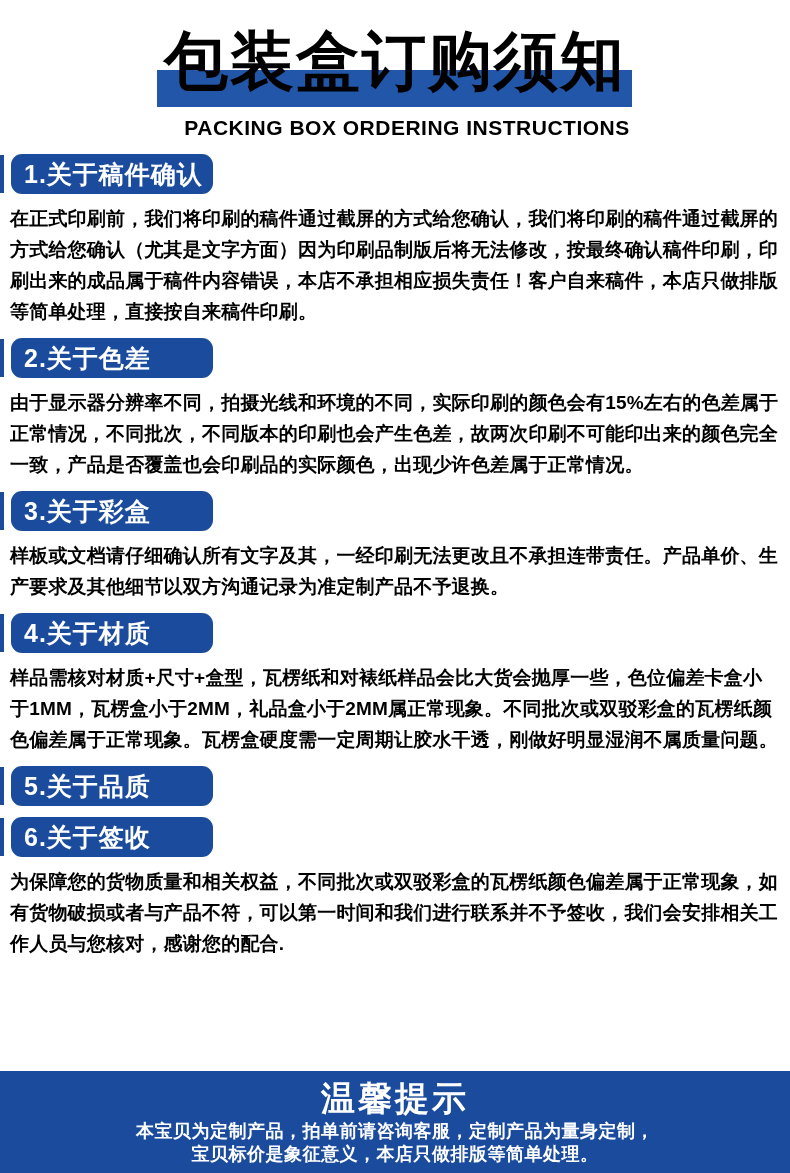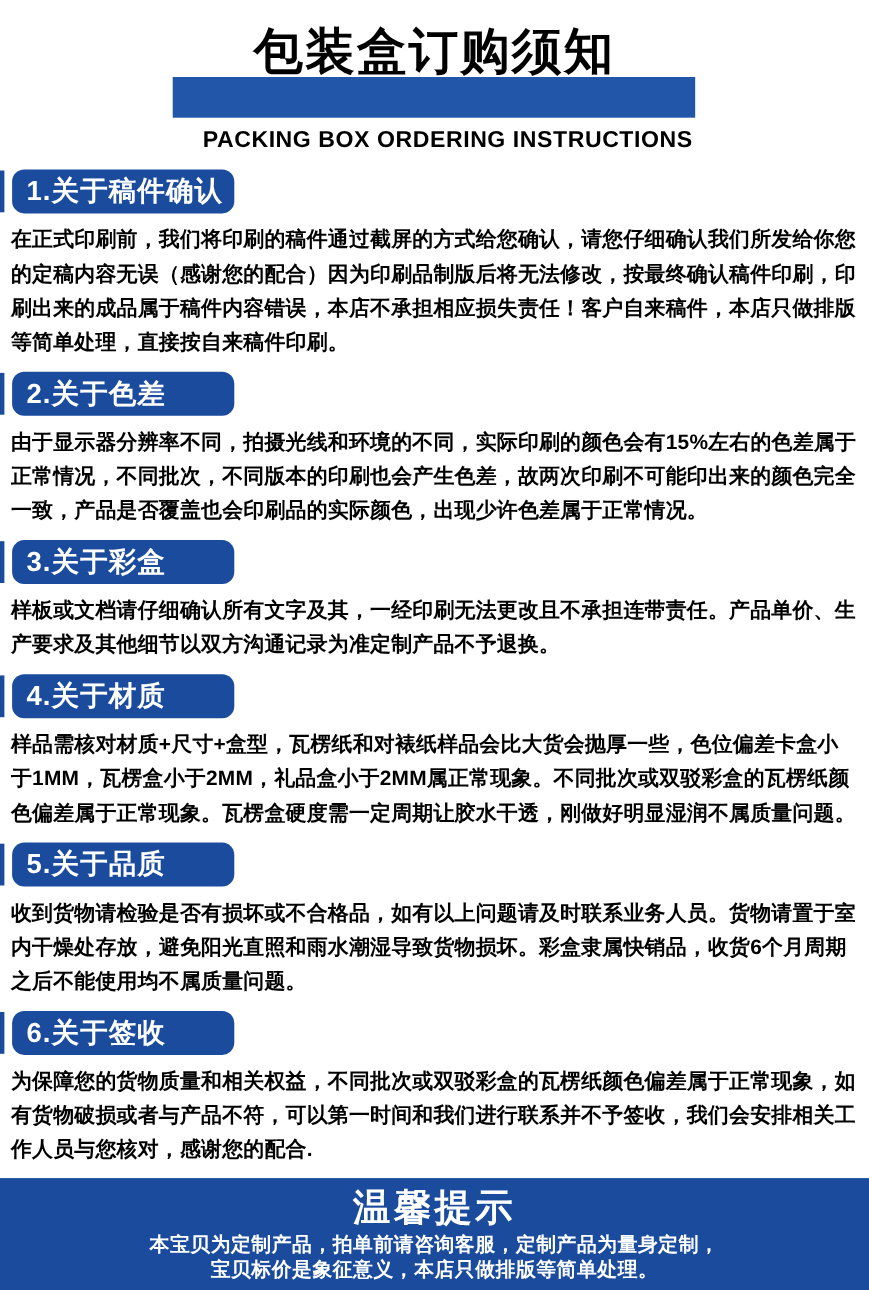--- a/index.html
+++ b/index.html
@@ -19,22 +19,22 @@
   }
   
   .title-wrap{position:relative;height:110px;}
   .title-band{
     position:absolute;left:157px;top:70px;width:475px;height:37px;
     background:var(--band);
   }
   .page-title{
     position:absolute;left:0;right:0;top:26px;margin:0;
     text-align:center;
-    font-size:45px;line-height:1.1;font-weight:900;letter-spacing:2px;
-    color:var(--ink);z-index:2;font-family:Liberation Mono, monospace;
+    font-size:64px;line-height:1.1;font-weight:900;letter-spacing:2px;
+    color:var(--ink);z-index:2;
   }
   .page-subtitle{
     text-align:center;
     font-size:21px;font-weight:800;letter-spacing:0.5px;
     margin-top:6px;
     color:var(--ink);
     margin-left:24px;
   }
   
   .sections{margin-top:14px;}
@@ -91,21 +91,21 @@
   <div class="page-subtitle">PACKING BOX ORDERING INSTRUCTIONS</div>
 </header>
 
 <main class="sections">
 
   <section class="section">
     <div class="heading-row">
       <span class="edge-bar"></span>
       <div class="badge">1.关于稿件确认</div>
     </div>
-    <p class="body-text">在正式印刷前，我们将印刷的稿件通过截屏的方式给您确认，请您仔细确认我们所发给你您的定稿内容无误（感谢您的配合）因为印刷品制版后将无法修改，按最终确认稿件印刷，印刷出来的成品属于稿件内容错误，本店不承担相应损失责任！客户自来稿件，本店只做排版等简单处理，直接按自来稿件印刷。</p>
+    <p class="body-text">在正式印刷前，我们将印刷的稿件通过截屏的方式给您确认，我们将印刷的稿件通过截屏的方式给您确认（尤其是文字方面）因为印刷品制版后将无法修改，按最终确认稿件印刷，印刷出来的成品属于稿件内容错误，本店不承担相应损失责任！客户自来稿件，本店只做排版等简单处理，直接按自来稿件印刷。</p>
   </section>
 
   <section class="section">
     <div class="heading-row">
       <span class="edge-bar"></span>
       <div class="badge">2.关于色差</div>
     </div>
     <p class="body-text">由于显示器分辨率不同，拍摄光线和环境的不同，实际印刷的颜色会有15%左右的色差属于正常情况，不同批次，不同版本的印刷也会产生色差，故两次印刷不可能印出来的颜色完全一致，产品是否覆盖也会印刷品的实际颜色，出现少许色差属于正常情况。</p>
   </section>
 
@@ -123,21 +123,20 @@
       <div class="badge">4.关于材质</div>
     </div>
     <p class="body-text">样品需核对材质+尺寸+盒型，瓦楞纸和对裱纸样品会比大货会抛厚一些，色位偏差卡盒小于1MM，瓦楞盒小于2MM，礼品盒小于2MM属正常现象。不同批次或双驳彩盒的瓦楞纸颜色偏差属于正常现象。瓦楞盒硬度需一定周期让胶水干透，刚做好明显湿润不属质量问题。</p>
   </section>
 
   <section class="section">
     <div class="heading-row">
       <span class="edge-bar"></span>
       <div class="badge">5.关于品质</div>
     </div>
-    <p class="body-text">收到货物请检验是否有损坏或不合格品，如有以上问题请及时联系业务人员。货物请置于室内干燥处存放，避免阳光直照和雨水潮湿导致货物损坏。彩盒隶属快销品，收货6个月周期之后不能使用均不属质量问题。</p>
   </section>
 
   <section class="section">
     <div class="heading-row">
       <span class="edge-bar"></span>
       <div class="badge">6.关于签收</div>
     </div>
     <p class="body-text">为保障您的货物质量和相关权益，不同批次或双驳彩盒的瓦楞纸颜色偏差属于正常现象，如有货物破损或者与产品不符，可以第一时间和我们进行联系并不予签收，我们会安排相关工作人员与您核对，感谢您的配合.</p>
   </section>
 

